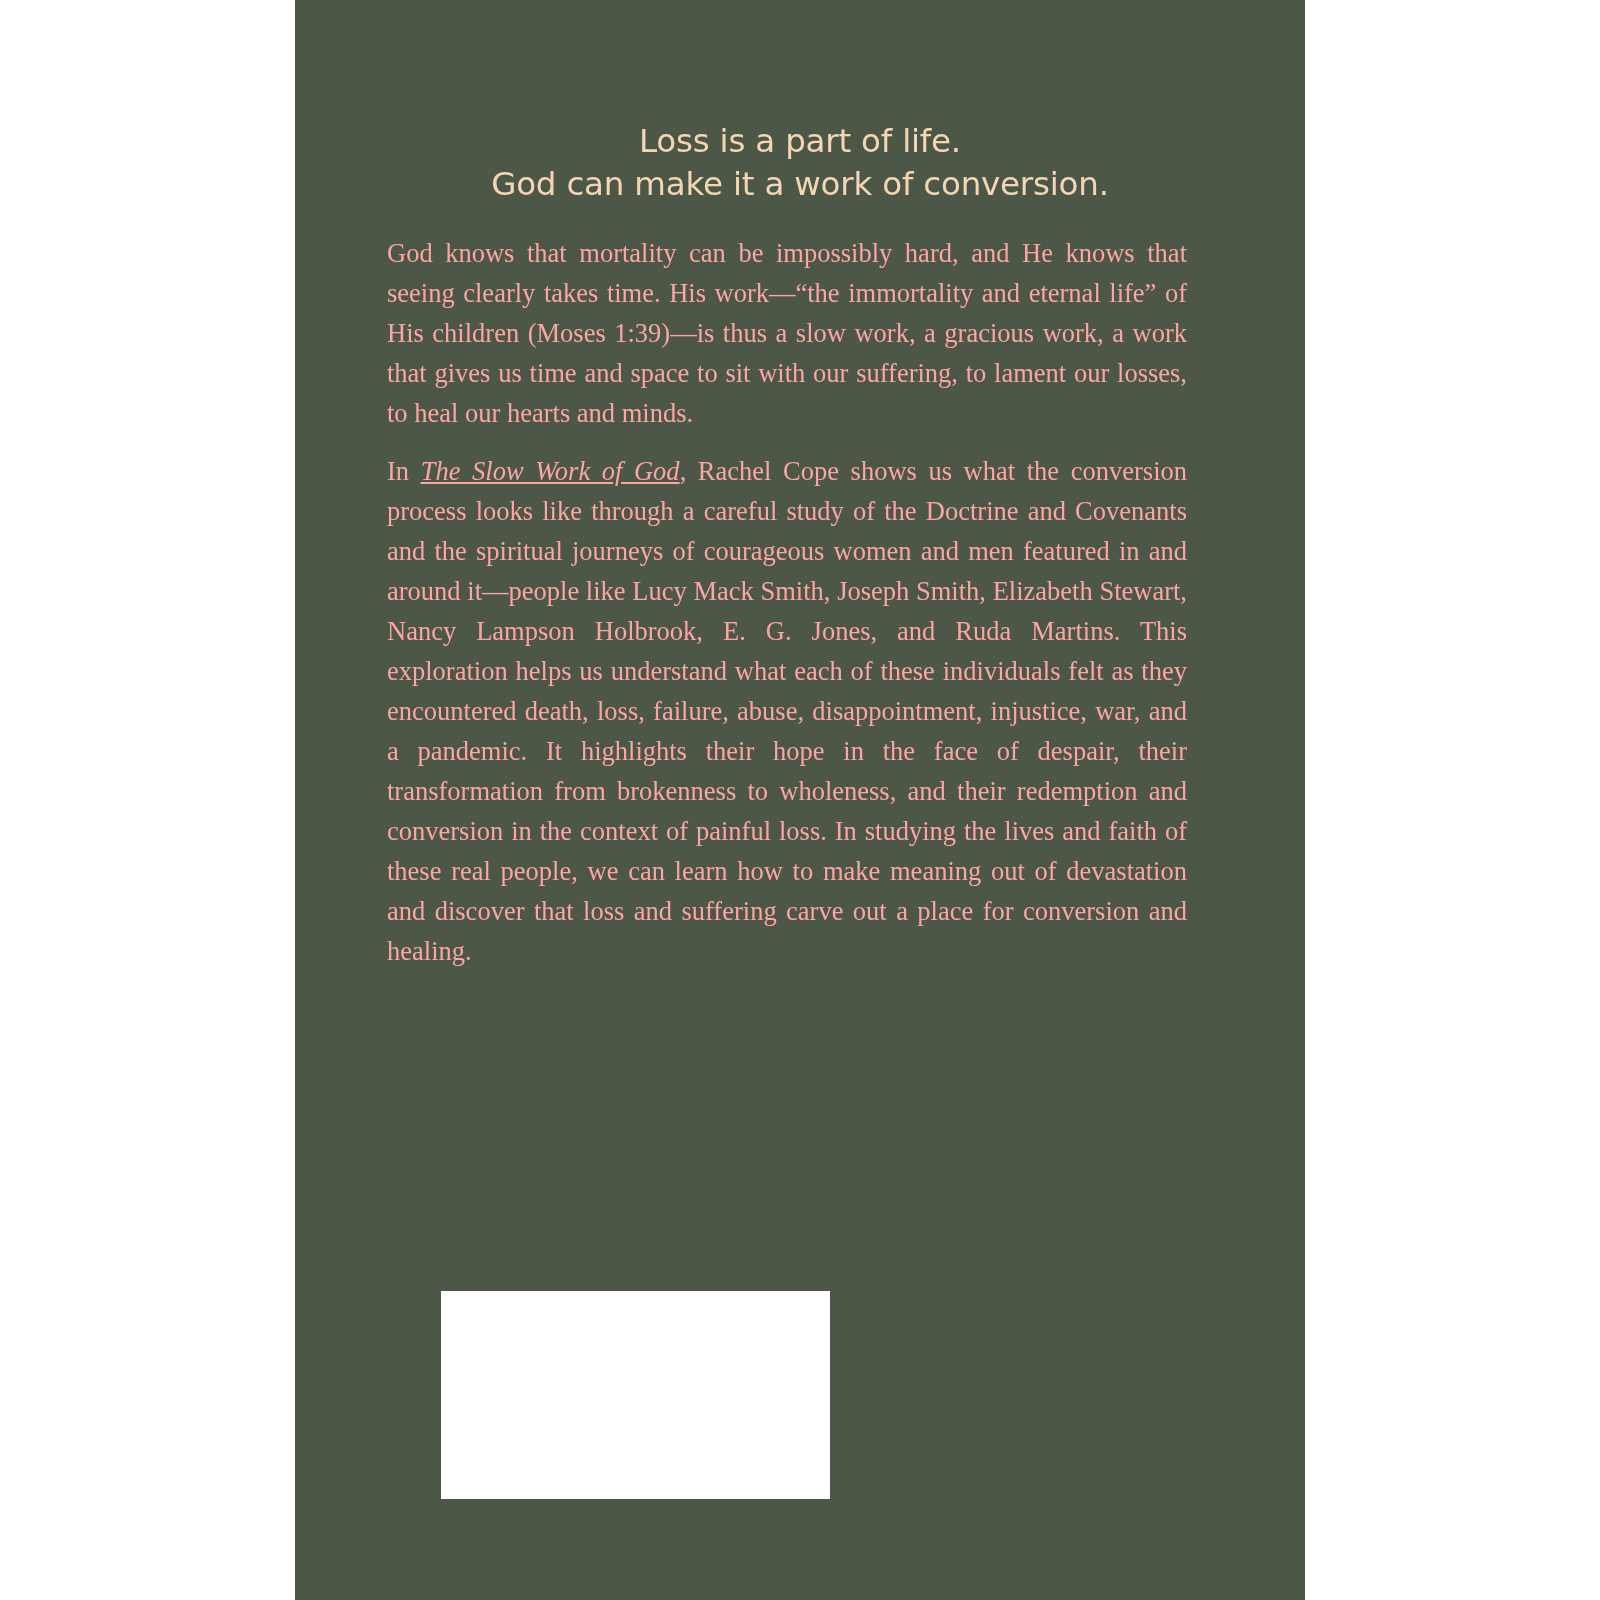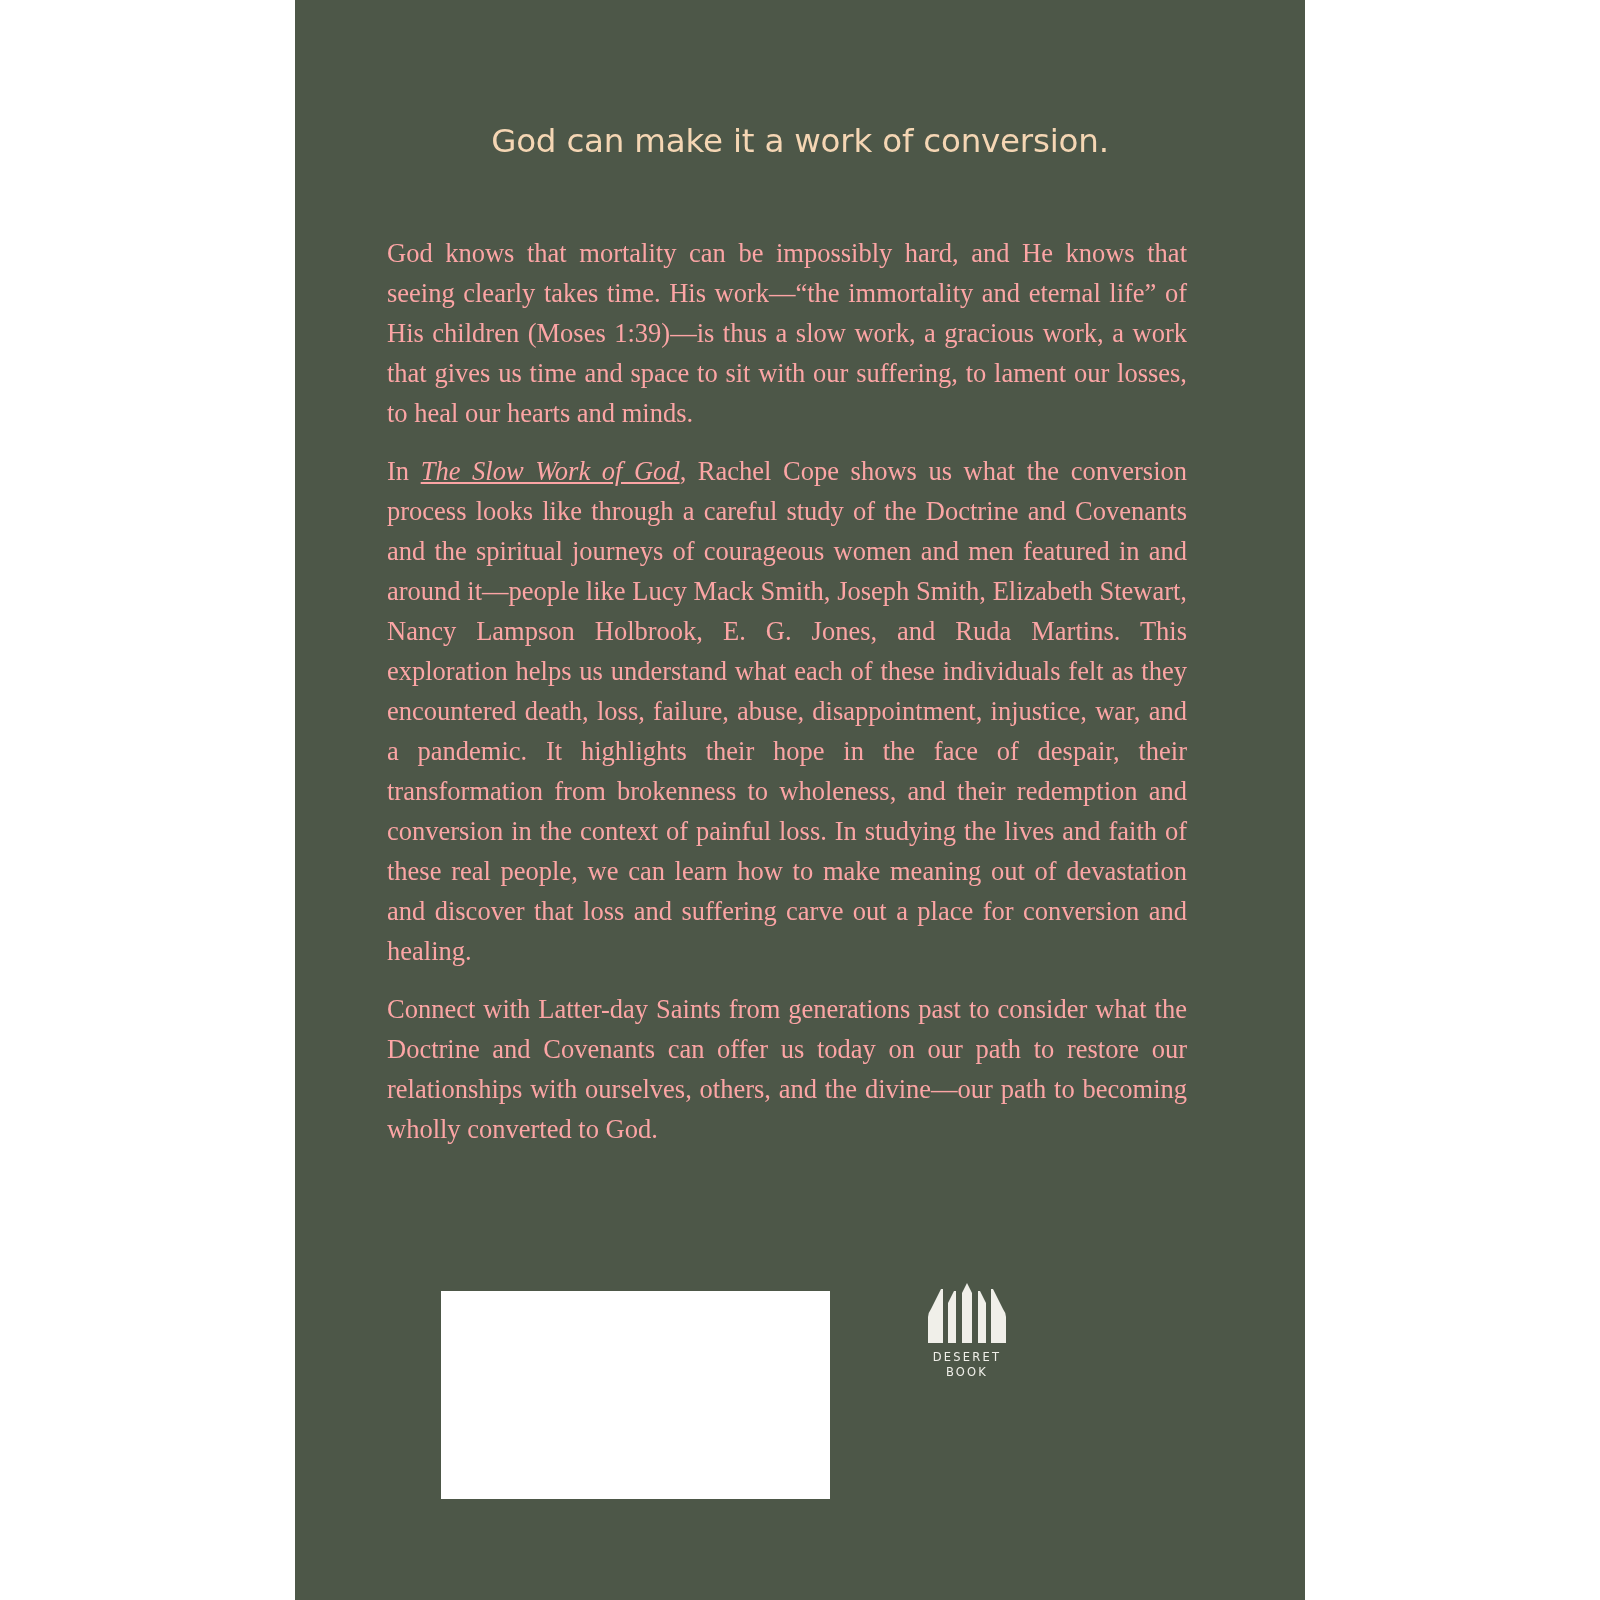--- a/index.html
+++ b/index.html
@@ -117,44 +117,27 @@
     font-style: italic;
   }
 </style>
 </head>
 <body>
 
 <div id="page">
   <div class="cover">
 
     <div class="headline">
+      <span class="line">Loss is a part of life.</span>
       <span class="line">God can make it a work of conversion.</span>
     </div>
 
     <div class="body-copy">
       <p>God knows that mortality can be impossibly hard, and He knows that seeing clearly takes time. His work—“the immortality and eternal life” of His children (Moses 1:39)—is thus a slow work, a gracious work, a work that gives us time and space to sit with our suffering, to lament our losses, to heal our hearts and minds.</p>
       <p><span>In </span><em>The Slow Work of God</em><span>, Rachel Cope shows us what the conversion process looks like through a careful study of the Doctrine and Covenants and the spiritual journeys of courageous women and men featured in and around it—people like Lucy Mack Smith, Joseph Smith, Elizabeth Stewart, Nancy Lampson Holbrook, E. G. Jones, and Ruda Martins. This exploration helps us understand what each of these individuals felt as they encountered death, loss, failure, abuse, disappointment, injustice, war, and a pandemic. It highlights their hope in the face of despair, their transformation from brokenness to wholeness, and their redemption and conversion in the context of painful loss. In studying the lives and faith of these real people, we can learn how to make meaning out of devastation and discover that loss and suffering carve out a place for conversion and healing.</span></p>
-      <p>Connect with Latter-day Saints from generations past to consider what the Doctrine and Covenants can offer us today on our path to restore our relationships with ourselves, others, and the divine—our path to becoming wholly converted to God.</p>
     </div>
 
     <div class="art-placeholder"></div>
 
-    <div class="publisher">
-      <span>
-        <svg width="86" height="62" viewBox="0 0 86 62" aria-hidden="true">
-          <g fill="#f0efe9">
-            <path d="M4 60 L4 34 Q4 30 7 26 L17 6 L19 6 L19 60 Z"></path>
-            <path d="M24 60 L24 20 L30 8 L32 8 L32 60 Z"></path>
-            <path d="M38 60 L38 10 L43 0 L48 10 L48 60 Z"></path>
-            <path d="M54 60 L54 8 L56 8 L62 20 L62 60 Z"></path>
-            <path d="M67 60 L67 6 L69 6 L79 26 Q82 30 82 34 L82 60 Z"></path>
-          </g>
-        </svg>
-      </span>
-      <div class="pubname">
-        <span>DESERET</span>
-        <span>BOOK</span>
-      </div>
-    </div>
 
 
   </div>
 </div>
 
 </body></html>

